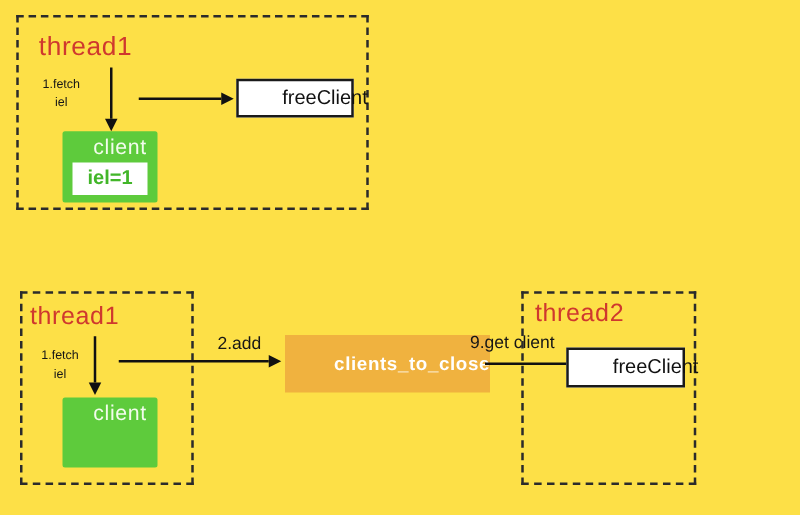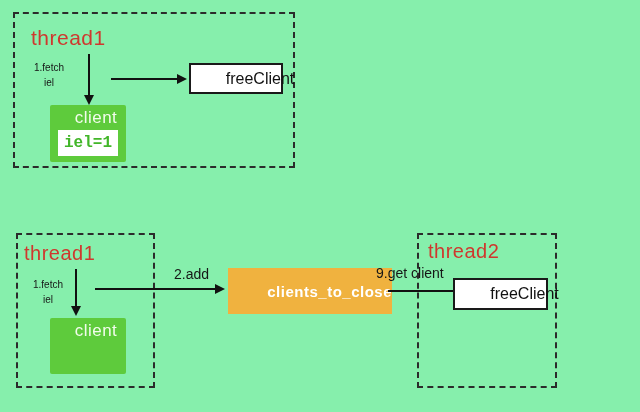--- a/index.html
+++ b/index.html
@@ -1,36 +1,36 @@
 <!DOCTYPE html>
 <html style="--red: #cf382e; --green: #5ecb3c; --greentext: #42b629; --orange: #f0b23f; --line: #111111;"><head>
 <meta charset="utf-8">
 <style>
   html,body{margin:0;padding:0;background:#fff;}
   *{box-sizing:border-box;}
   .canvas{
-    position:relative;width:640px;height:412px;background:#86efac;overflow:hidden;
+    position:relative;width:640px;height:412px;background:#fde047;overflow:hidden;
     font-family:"Liberation Sans","DejaVu Sans",sans-serif;color:#111;
   }
   .dashed-box{position:absolute;border:2px dashed #2b2b2b;background:transparent;}
   .thread-title{position:absolute;font-size:21px;letter-spacing:.5px;color:var(--red);white-space:nowrap;}
   .small-label{position:absolute;font-size:10px;line-height:15px;color:#161616;text-align:center;white-space:nowrap;}
   .arrow-label{position:absolute;font-size:14px;color:#161616;white-space:nowrap;}
   .h-arrow{position:absolute;height:0;border-top:2px solid var(--line);}
   .h-arrow::after{content:"";position:absolute;right:-10px;top:-6px;width:0;height:0;
     border-left:10px solid var(--line);border-top:5px solid transparent;border-bottom:5px solid transparent;}
   .v-arrow{position:absolute;width:0;border-left:2px solid var(--line);}
   .v-arrow::after{content:"";position:absolute;bottom:-10px;left:-6px;width:0;height:0;
     border-top:10px solid var(--line);border-left:5px solid transparent;border-right:5px solid transparent;}
   .plain-box{position:absolute;border:2px solid #1a1a1a;background:#fff;display:flex;
     align-items:center;justify-content:center;font-size:16px;color:#111;padding-left:48px;}
   .client-box{position:absolute;background:var(--green);border-radius:2px;padding-left:16px;}
   .client-title{text-align:center;margin-top:3px;font-size:17px;color:#f2fcec;letter-spacing:.5px;}
   .client-value{position:absolute;left:8px;right:8px;top:25px;height:26px;background:#ffffff;
-    display:flex;align-items:center;justify-content:center;font-size:16px;font-weight:bold;color:var(--greentext);font-family:Liberation Mono, monospace;}
+    display:flex;align-items:center;justify-content:center;font-size:16px;font-weight:bold;color:var(--greentext);}
   .queue-box{position:absolute;background:var(--orange);display:flex;align-items:center;justify-content:center;
     font-size:15px;font-weight:bold;color:#ffffff;letter-spacing:.5px;}
 </style>
 </head>
 <body>
 
 <div class="canvas">
 
   <div class="dashed-box" style="left:13px;top:12px;width:282px;height:156px;">
     <div class="thread-title" style="left:16px;top:12px;">thread1</div>

